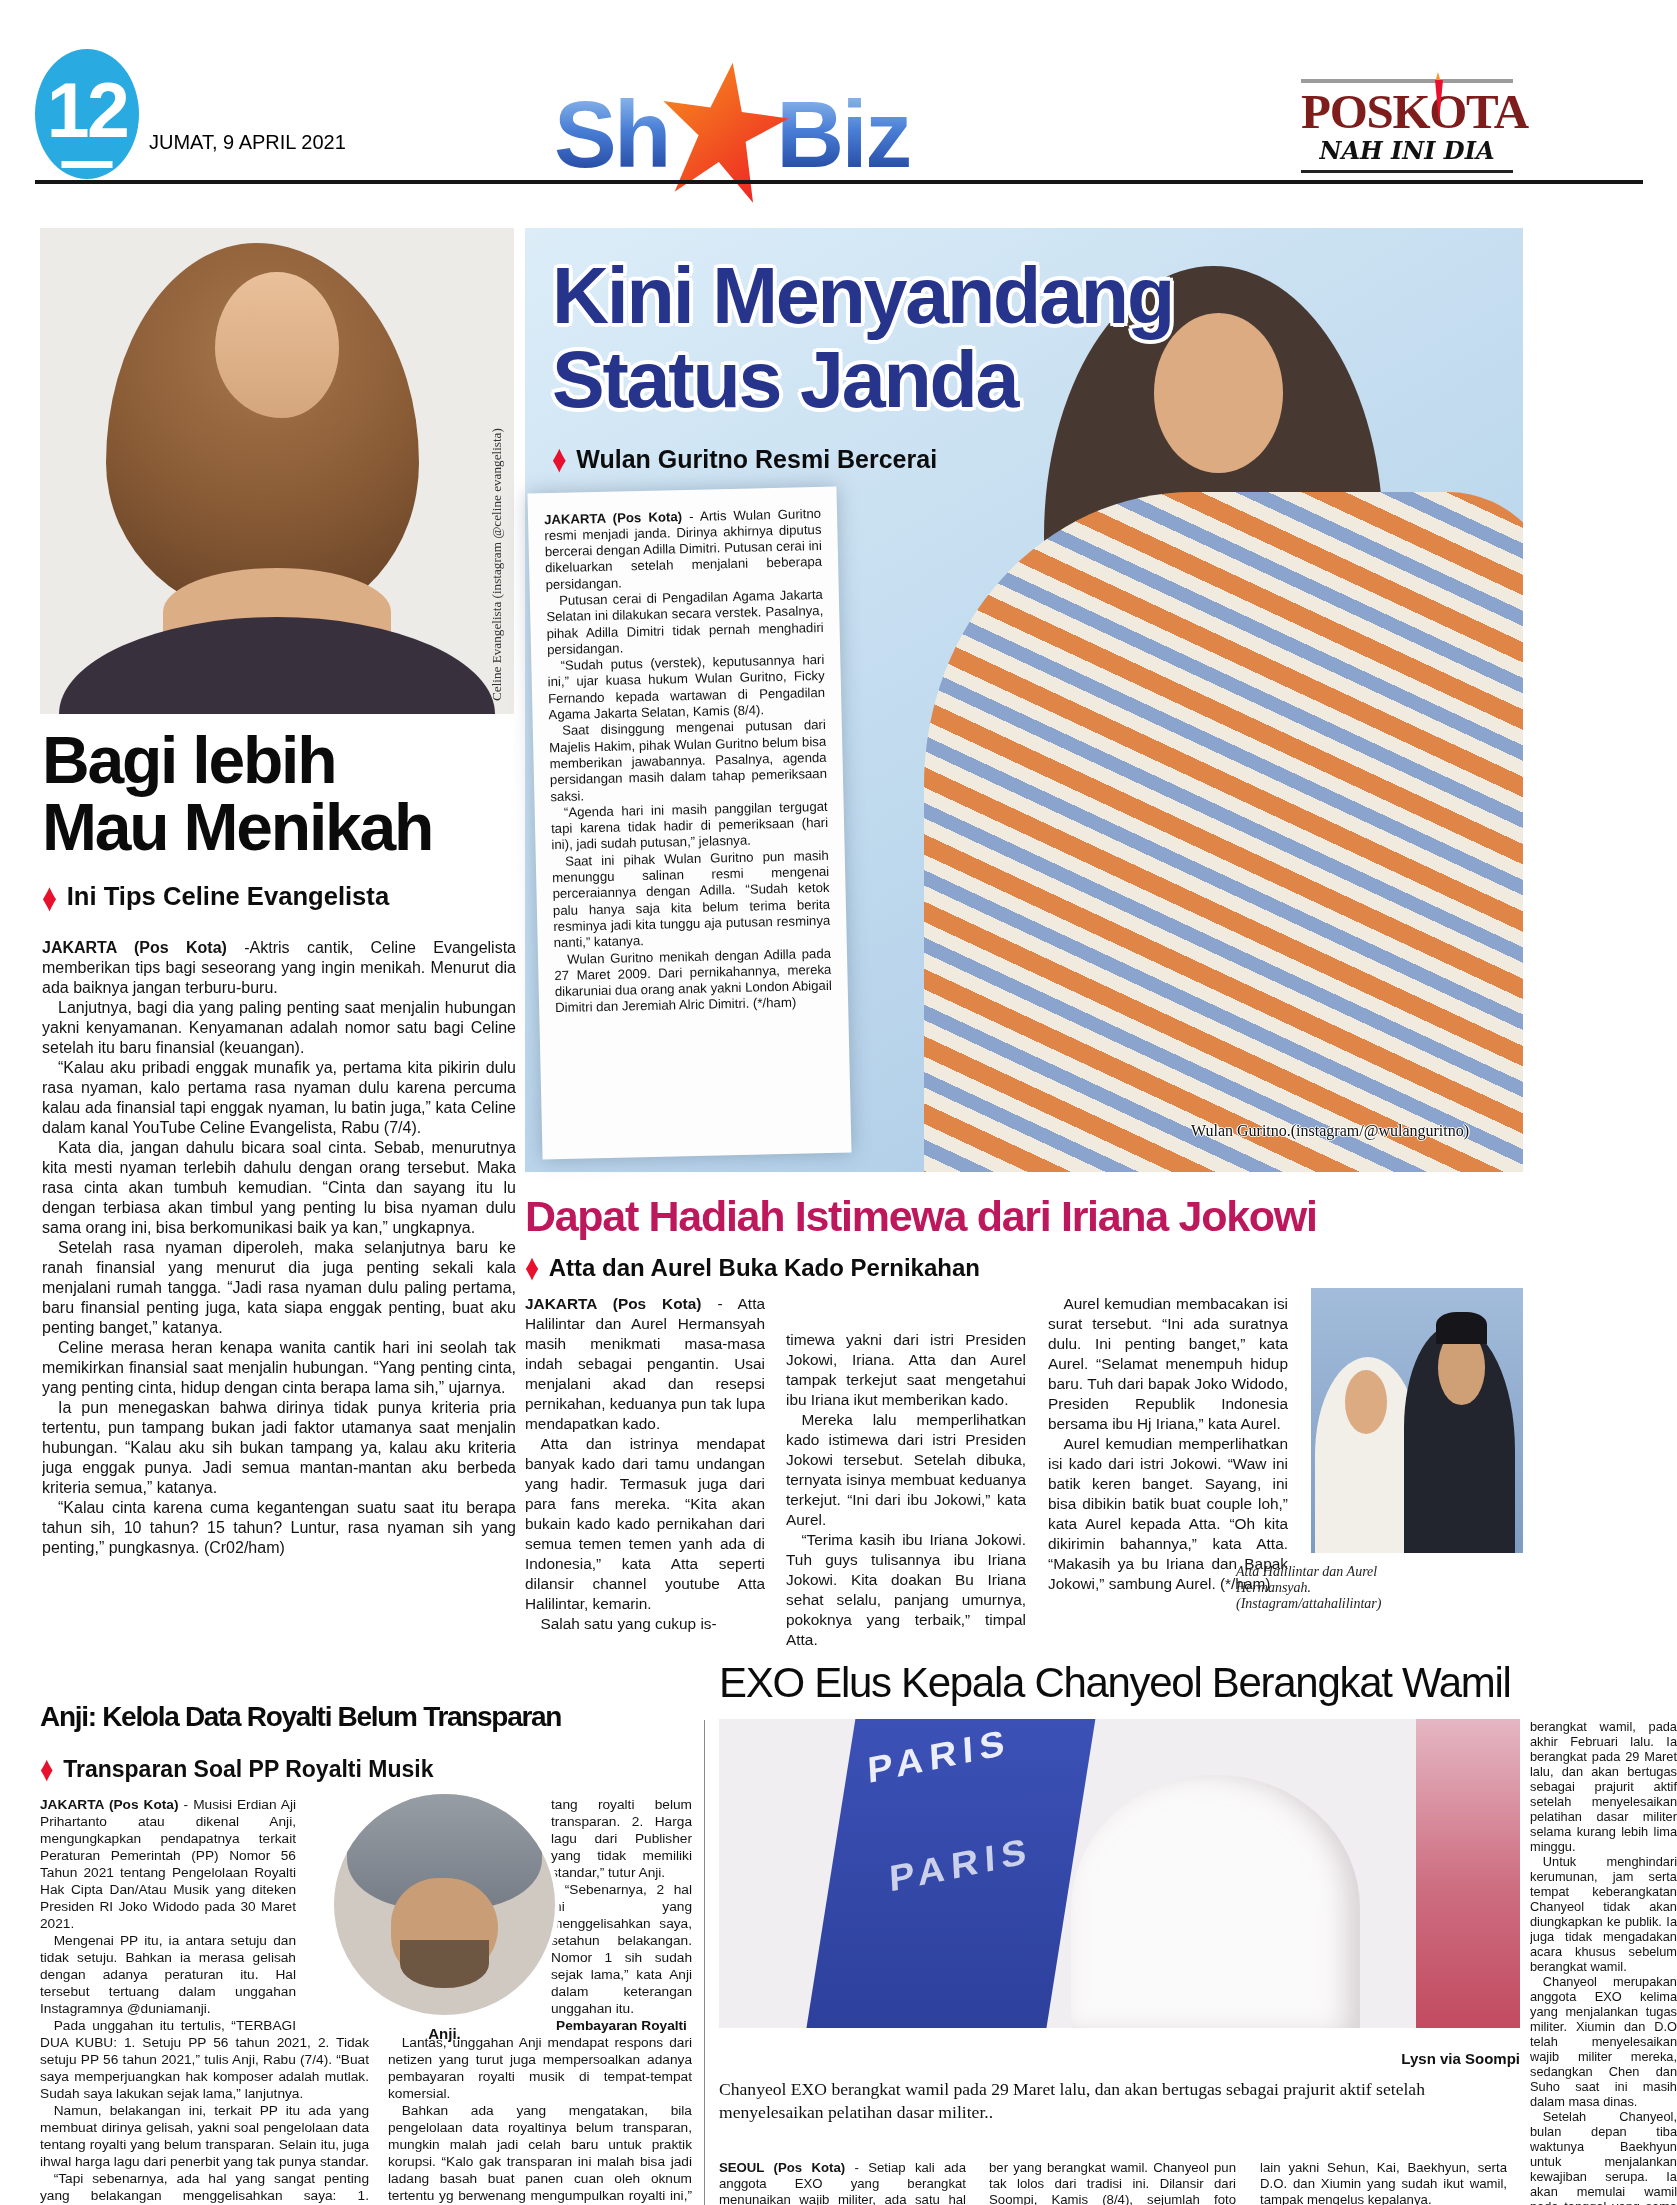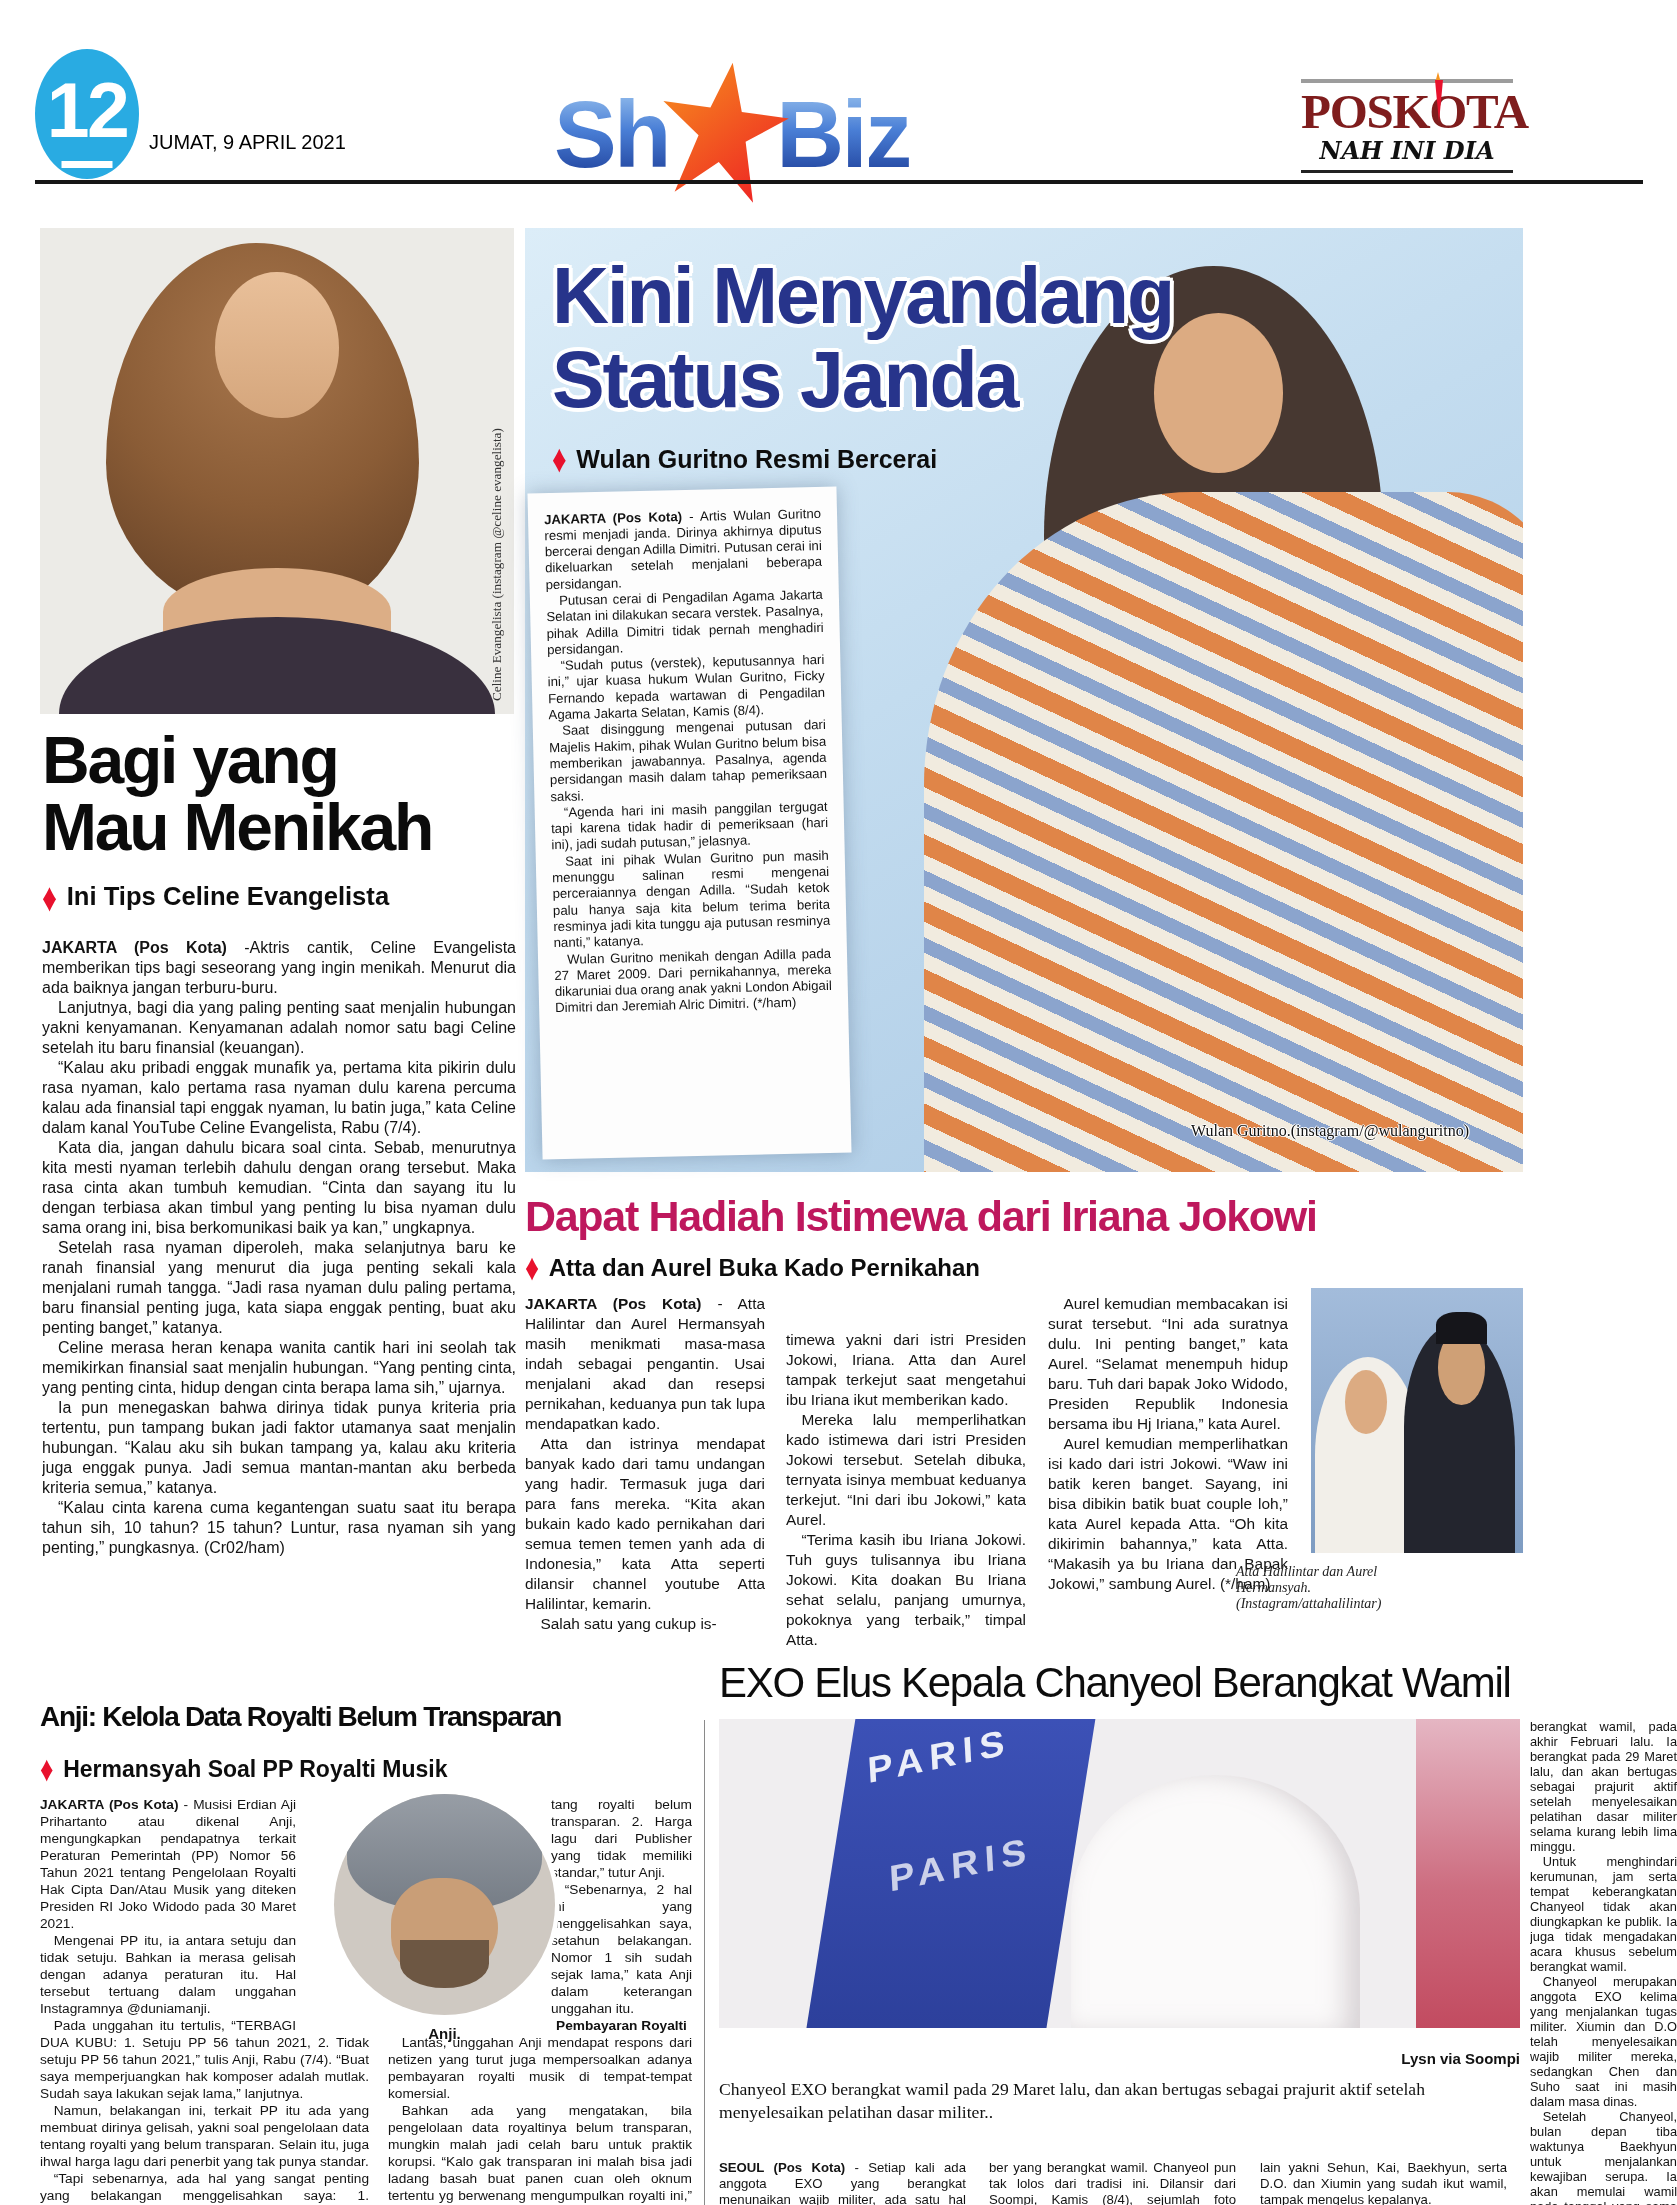--- a/index.html
+++ b/index.html
@@ -171,21 +171,21 @@
   <div class="abs" id="celine-photo">
     <div class="hair"></div>
     <div class="shoulder"></div>
     <div class="dress"></div>
     <div class="face"></div>
   </div>
   <div class="abs" id="celine-vert-caption">Celine Evangelista (instagram @celine evangelista)</div>
 
   <div class="abs" id="celine-art">
     <div class="h1">
-      <div>Bagi yang</div>
+      <div>Bagi lebih</div>
       <div>Mau Menikah</div>
     </div>
     <div class="subhead-row">
       <span class="diamond">♦</span>
       <span class="subhead-text">Ini Tips Celine Evangelista</span>
     </div>
     <div class="body col" id="celine-body"><b class="dl">JAKARTA (Pos Kota)</b><span> -Aktris cantik, Celine Evangelista memberikan tips bagi seseorang yang ingin menikah. Menurut dia ada baiknya jangan terburu-buru.
  Lanjutnya, bagi dia yang paling penting saat menjalin hubungan yakni kenyamanan. Kenyamanan adalah nomor satu bagi Celine setelah itu baru finansial (keuangan).
  “Kalau aku pribadi enggak munafik ya, pertama kita pikirin dulu rasa nyaman, kalo pertama rasa nyaman dulu karena percuma kalau ada finansial tapi enggak nyaman, lu batin juga,” kata Celine dalam kanal YouTube Celine Evangelista, Rabu (7/4).
  Kata dia, jangan dahulu bicara soal cinta. Sebab, menurutnya kita mesti nyaman terlebih dahulu dengan orang tersebut. Maka rasa cinta akan tumbuh kemudian. “Cinta dan sayang itu lu dengan terbiasa akan timbul yang penting lu bisa nyaman dulu sama orang ini, bisa berkomunikasi baik ya kan,” ungkapnya.
@@ -238,21 +238,21 @@
     <div class="bride-face"></div>
     <div class="groom"></div>
     <div class="groom-face"></div>
     <div class="songkok"></div>
   </div>
   <div class="abs" id="atta-caption">Atta Halilintar dan Aurel Hermansyah. (Instagram/attahalilintar)</div>
 
   <div class="abs" id="anji-head">Anji: Kelola Data Royalti Belum Transparan</div>
   <div class="abs subhead-row" id="anji-sub">
     <span class="diamond">♦</span>
-    <span class="subhead-text">Hermansyah Soal PP Royalti Musik</span>
+    <span class="subhead-text">Transparan Soal PP Royalti Musik</span>
   </div>
   <div class="abs col anji-col" id="anji-c1">
     <span class="spacer"></span>
     <div class="body"><b class="dl">JAKARTA (Pos Kota)</b><span> - Musisi Erdian Aji Prihartanto atau dikenal Anji, mengungkapkan pendapatnya terkait Peraturan Pemerintah (PP) Nomor 56 Tahun 2021 tentang Pengelolaan Royalti Hak Cipta Dan/Atau Musik yang diteken Presiden RI Joko Widodo pada 30 Maret 2021.
  Mengenai PP itu, ia antara setuju dan tidak setuju. Bahkan ia merasa gelisah dengan adanya peraturan itu. Hal tersebut tertuang dalam unggahan Instagramnya @duniamanji.
  Pada unggahan itu tertulis, “TERBAGI DUA KUBU: 1. Setuju PP 56 tahun 2021, 2. Tidak setuju PP 56 tahun 2021,” tulis Anji, Rabu (7/4). “Buat saya memperjuangkan hak komposer adalah mutlak. Sudah saya lakukan sejak lama,” lanjutnya.
  Namun, belakangan ini, terkait PP itu ada yang membuat dirinya gelisah, yakni soal pengelolaan data tentang royalti yang belum transparan. Selain itu, juga ihwal harga lagu dari penerbit yang tak punya standar.
  “Tapi sebenarnya, ada hal yang sangat penting yang belakangan menggelisahkan saya: 1. Pengelolaan data ten-</span></div>
   </div>
   <div class="abs col anji-col" id="anji-c2">

